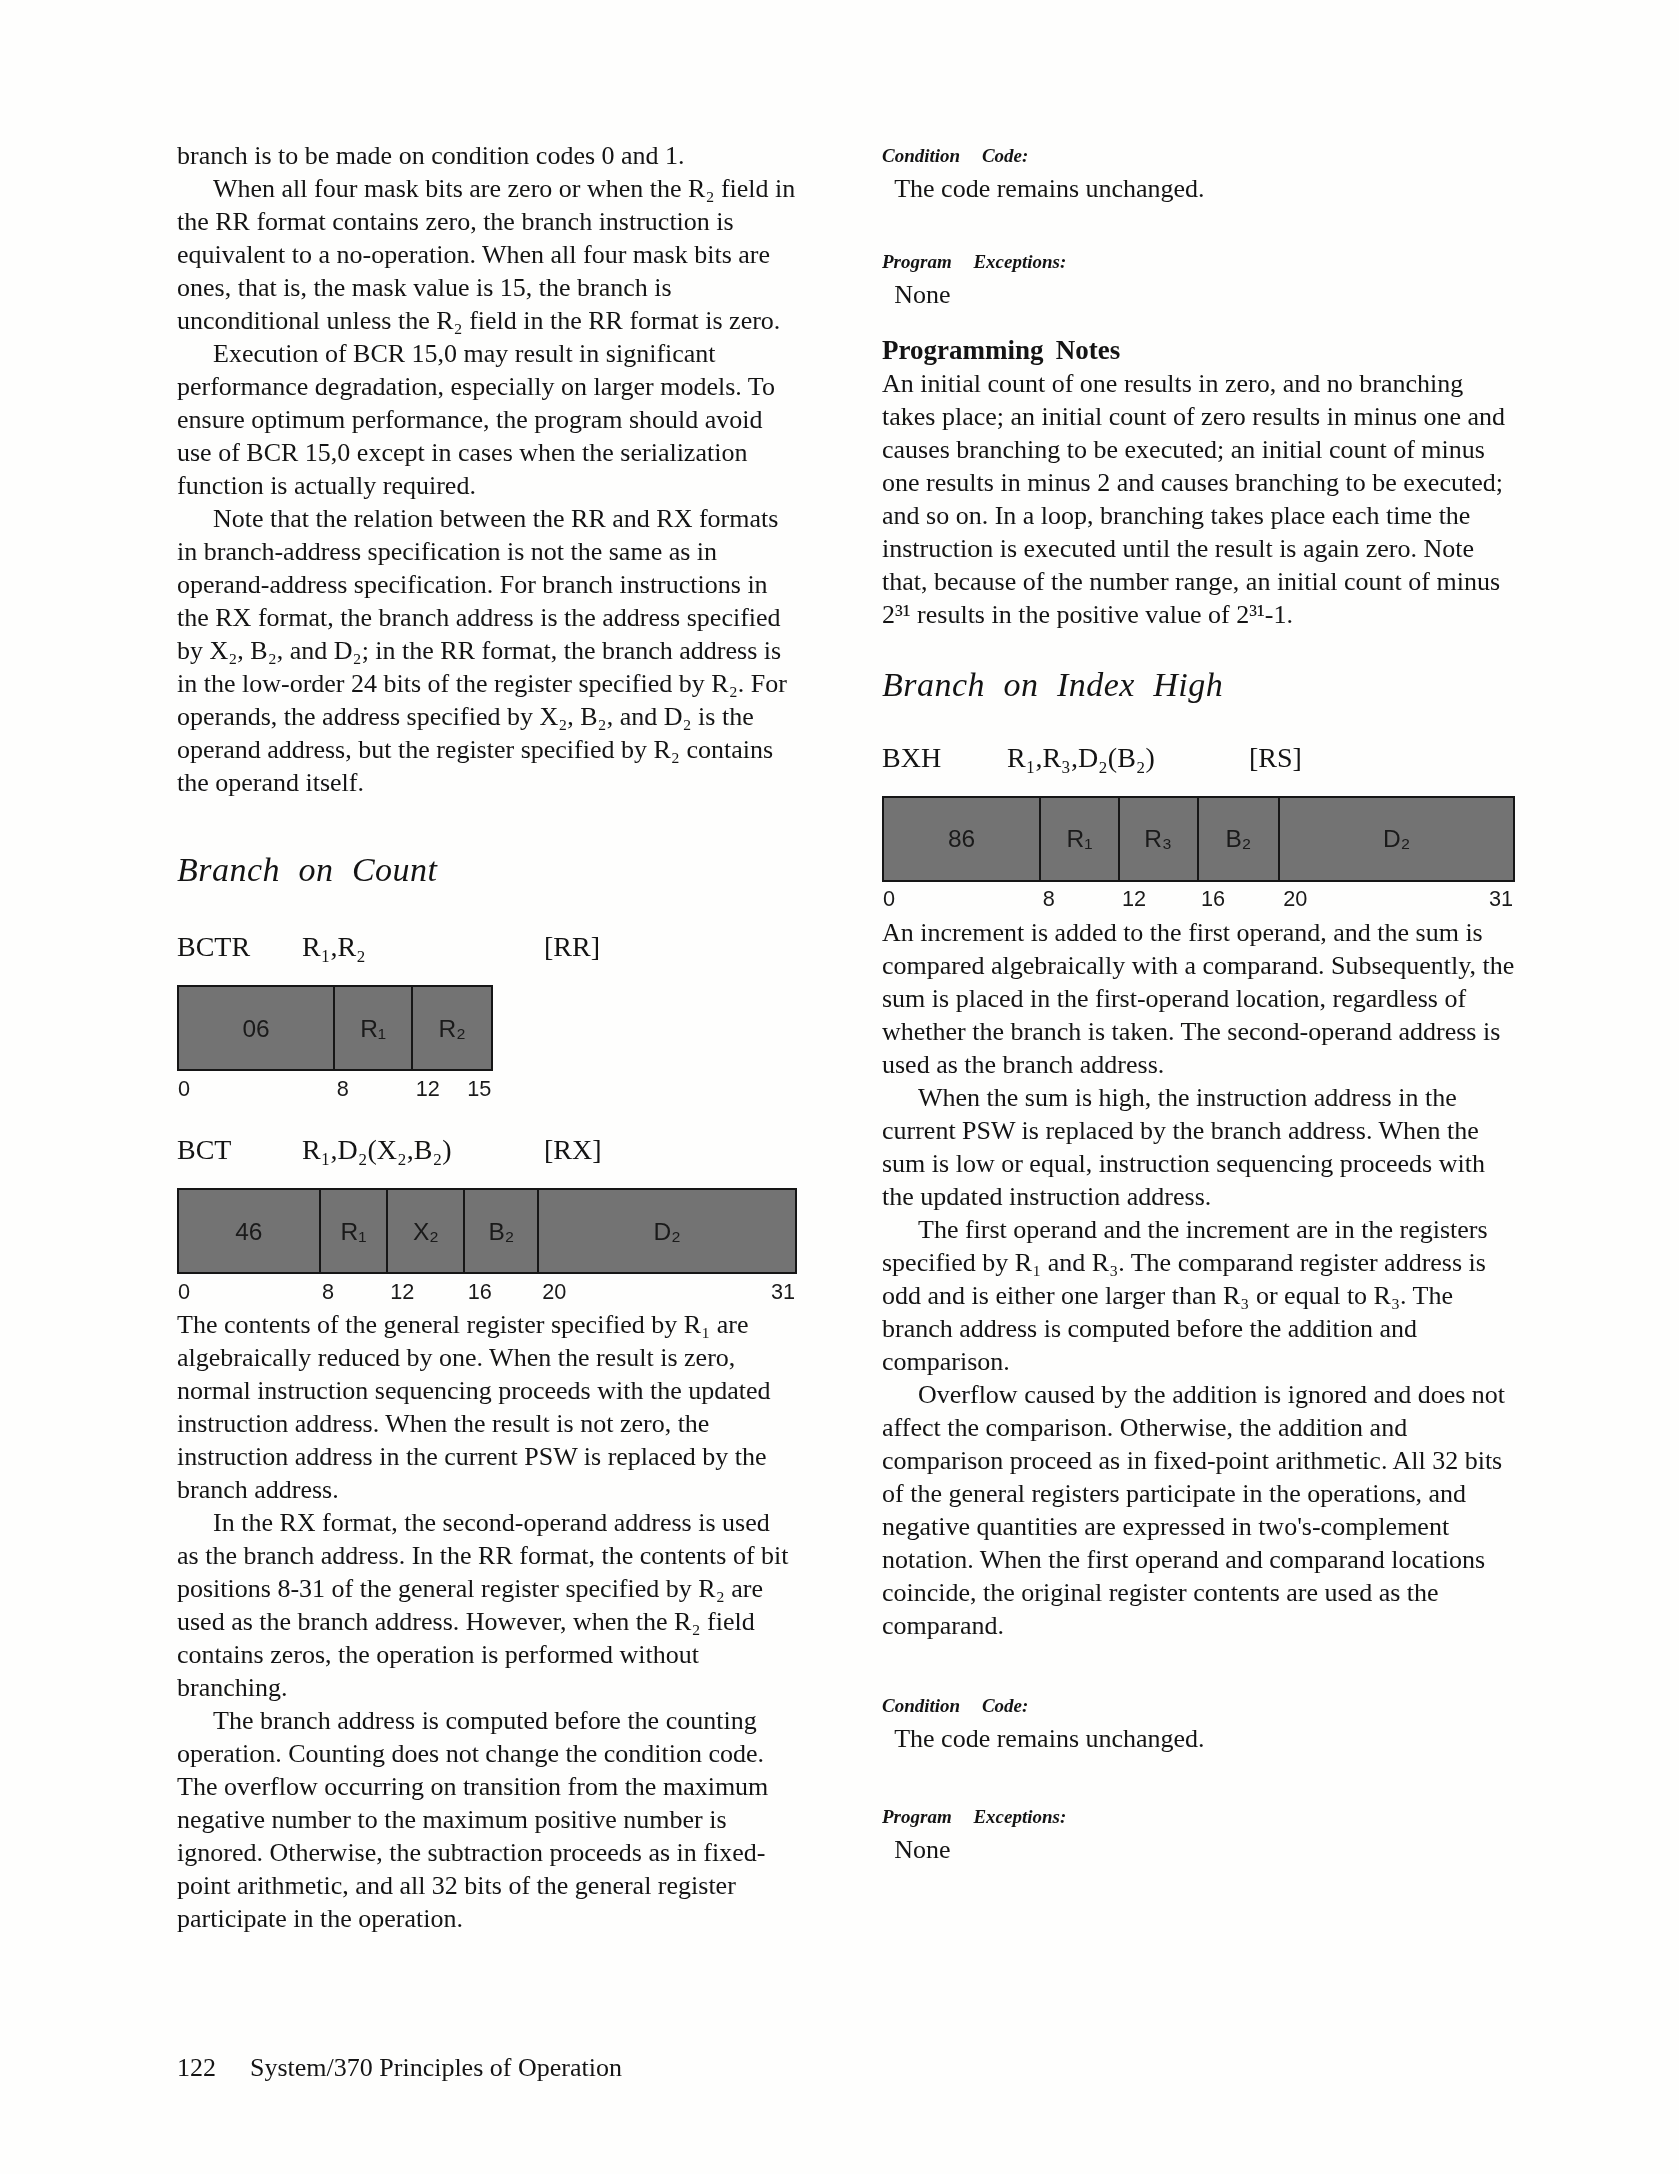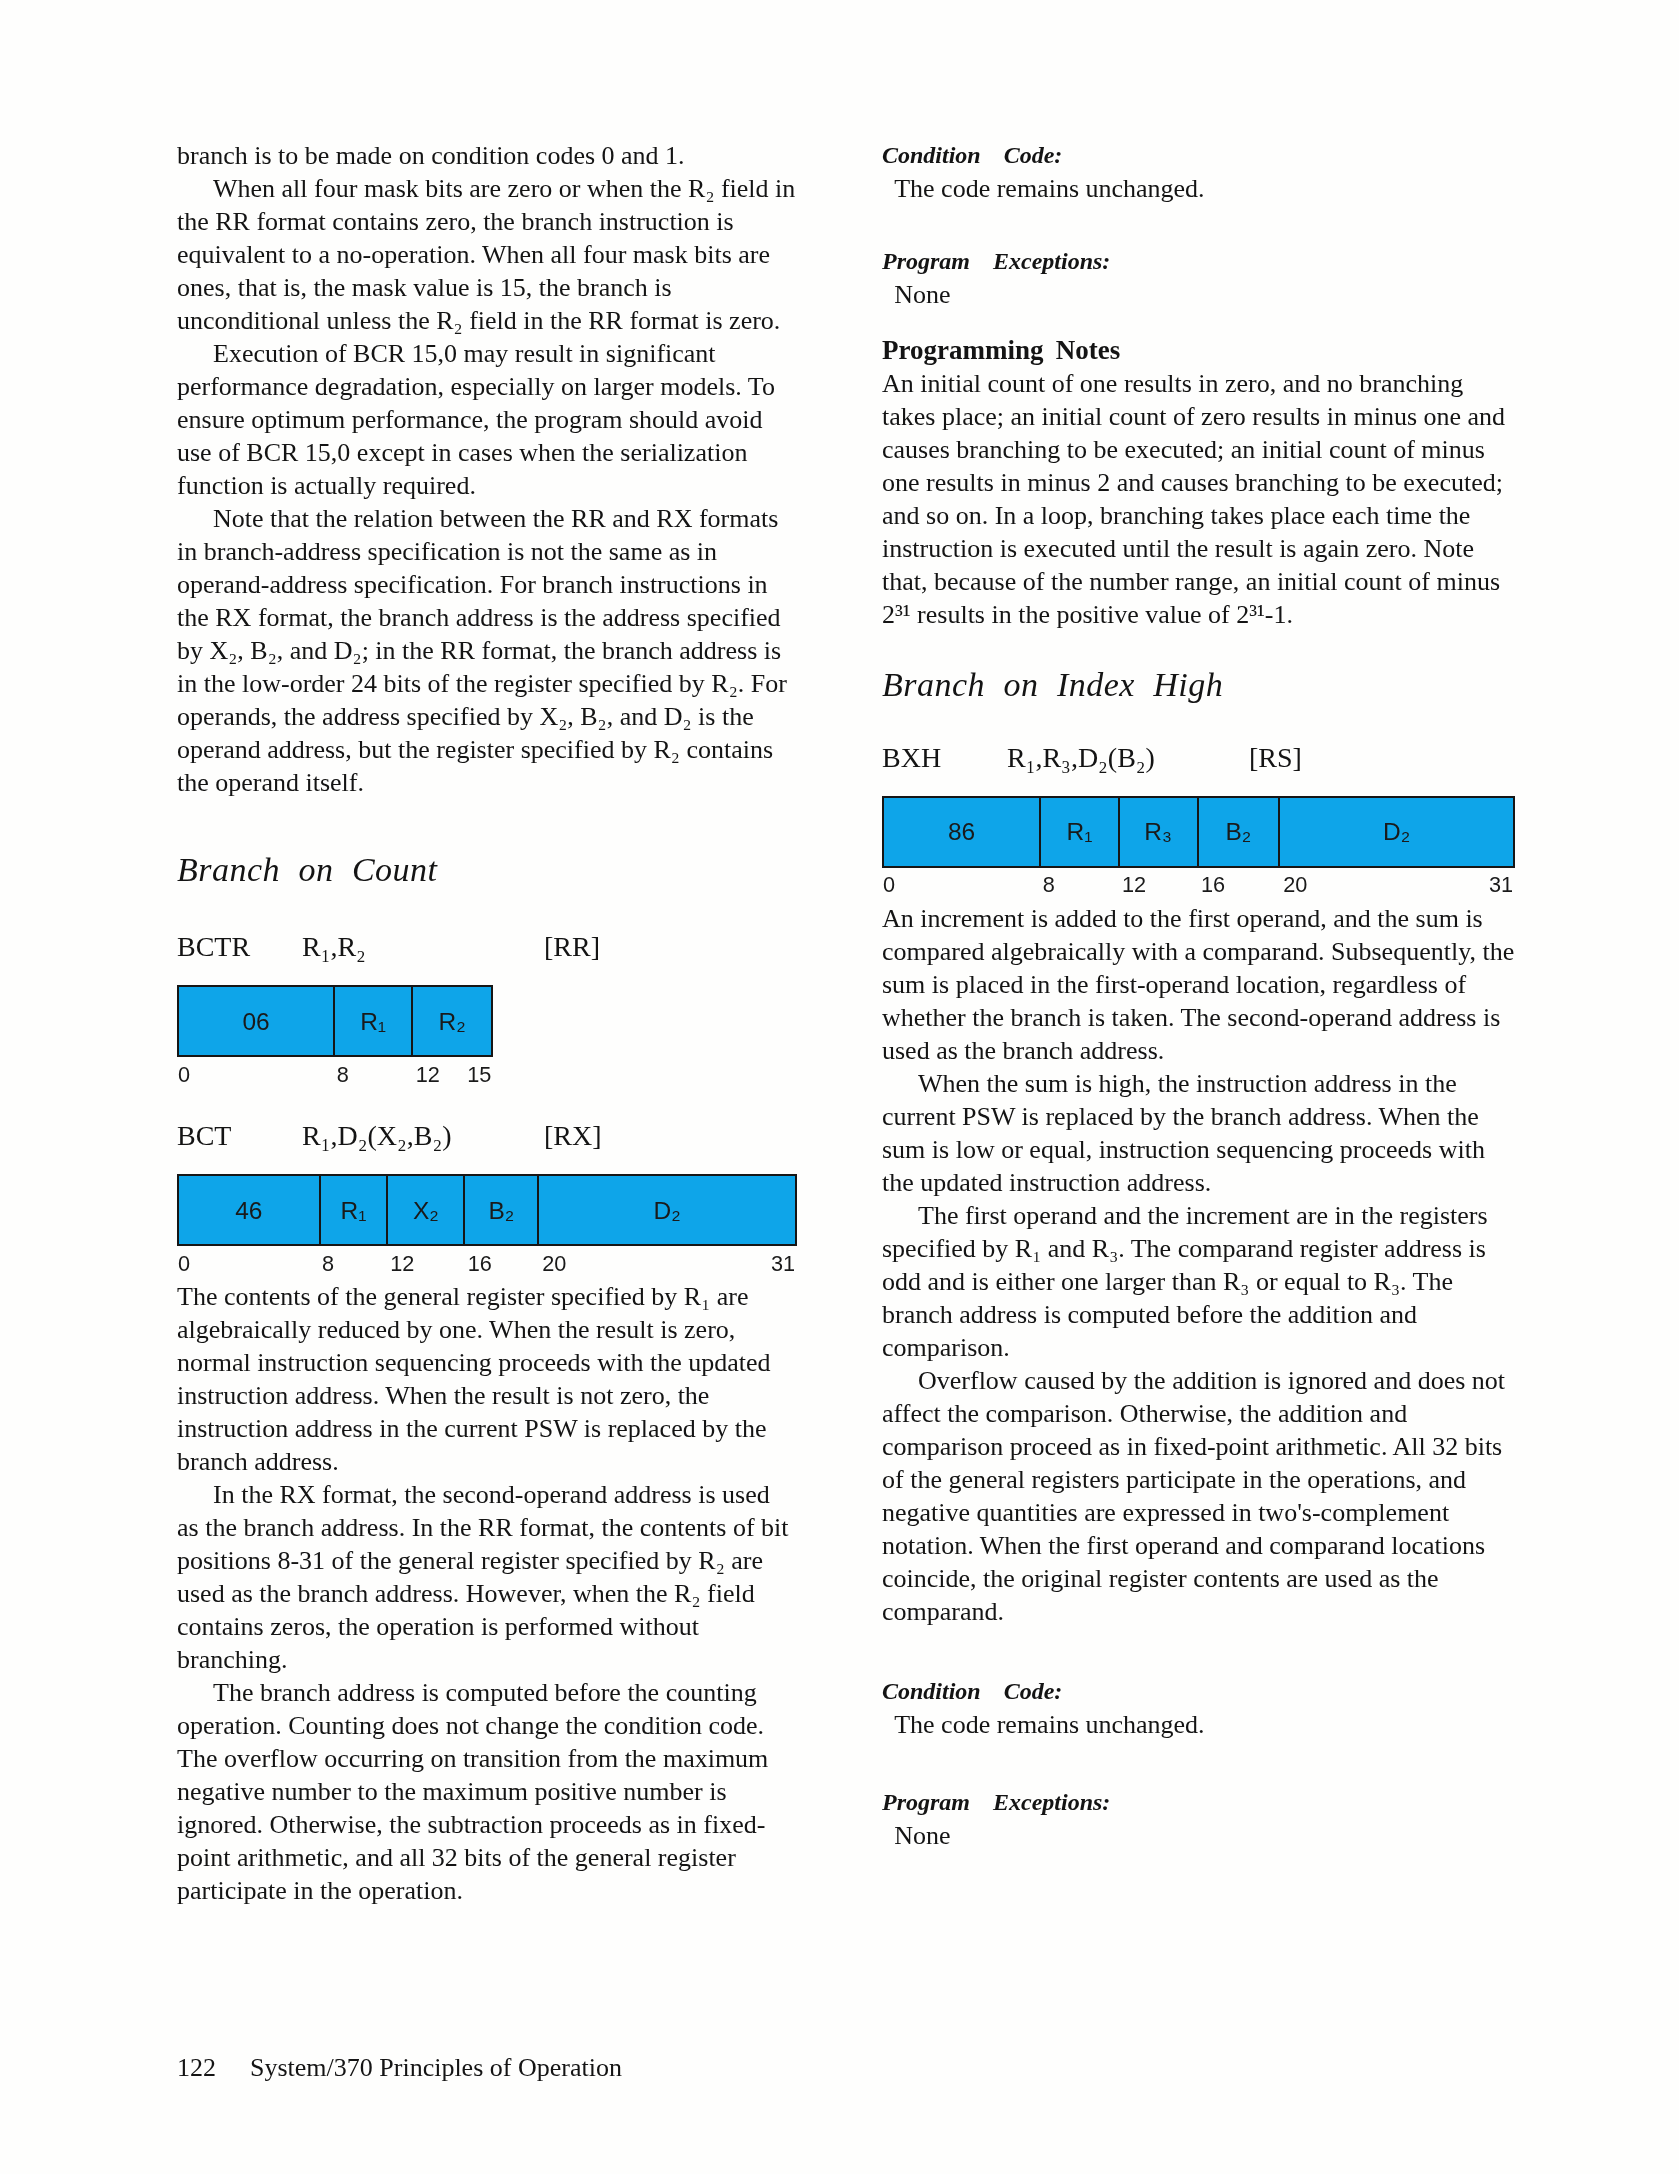--- a/index.html
+++ b/index.html
@@ -26,38 +26,38 @@
     margin: 51px 0 40px 0;
   }
   .col-right .section-heading { margin: 34px 0 36px 0; }
 
   .instr-line { font-size: 28px; line-height: 34px; white-space: nowrap; }
   .instr-line.second { margin-top: 28px; }
   .instr-mnemonic { display: inline-block; width: 125px; }
   .instr-operands { display: inline-block; width: 242px; }
 
   .diagram { margin-top: 21px; }
-  .fields { display: flex; border: 2.8px solid #161616; height: 72px; background: #0ea5e9; }
+  .fields { display: flex; border: 2.8px solid #161616; height: 86px; background: #737373; }
   .fcell {
     border-right: 2.8px solid #161616;
     display: flex; align-items: center; justify-content: center;
     font-family: "Liberation Sans", sans-serif; font-size: 24.5px; color: #1a1a1a;
   }
   .fcell:last-child { border-right: none; }
   .bit-row {
     position: relative; height: 34px;
     font-family: "Liberation Sans", sans-serif; font-size: 21.7px; line-height: 30px; color: #1a1a1a;
   }
   .bit { position: absolute; top: 2.8px; }
   .bit-start { left: 0.9px; }
   .bit-end { right: 1.9px; }
 
   .labeled-block { margin: 0; }
   .label-heading {
-    font-size: 24px; line-height: 33px;
+    font-size: 19px; line-height: 33px;
     font-weight: bold; font-style: italic;
     word-spacing: 17px; margin: 0;
   }
   .label-text { margin: 0; padding-left: 12.2px; font-family: Liberation Serif, serif; }
   .notes-heading {
     font-size: 27px; line-height: 33px;
     font-weight: bold; word-spacing: 5.6px; margin: 22.6px 0 0 0;
   }
   .mt42 { margin-top: 40px; }
   .mt50 { margin-top: 47px; }

